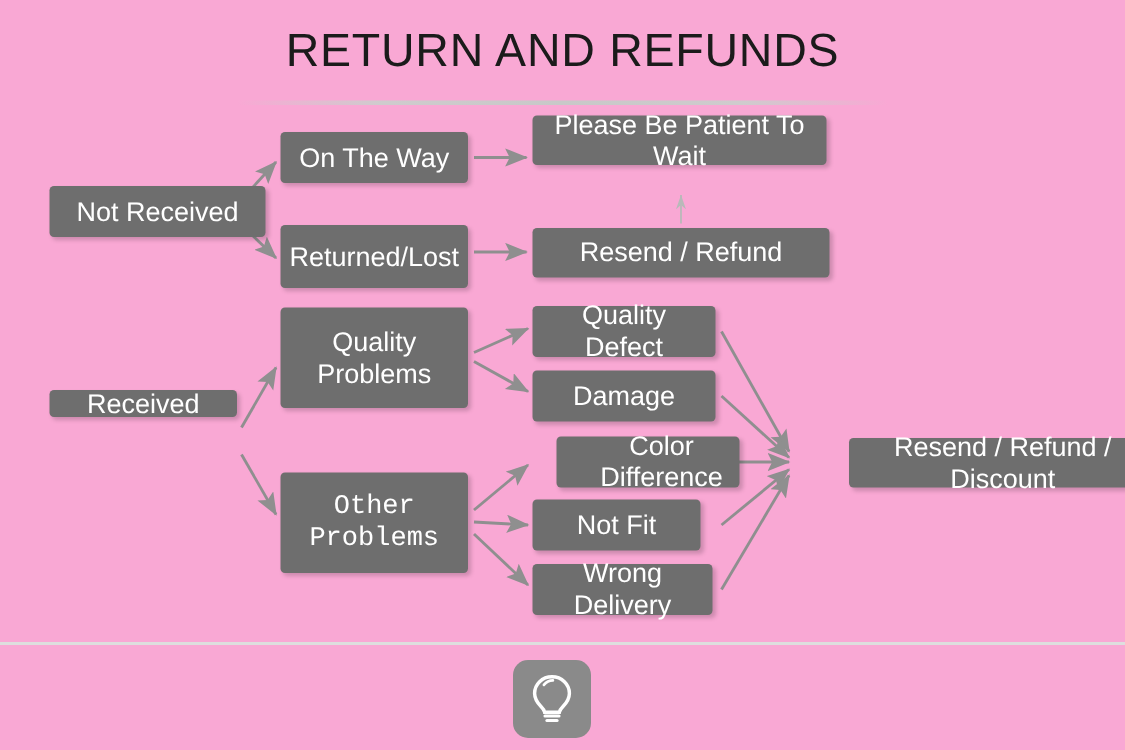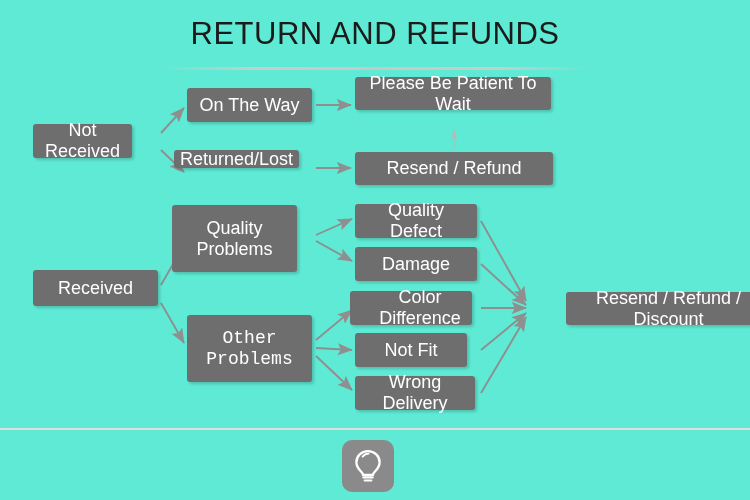--- a/index.html
+++ b/index.html
@@ -8,21 +8,21 @@
     background: #ffffff;
   }
   body {
     font-family: "Liberation Sans", sans-serif;
     -webkit-font-smoothing: antialiased;
   }
   #page {
     position: relative;
     width: 750px;
     height: 500px;
-    background: #5eead4;
+    background: #f9a8d4;
     overflow: hidden;
   }
 
   
   #title {
     position: absolute;
     left: 0;
     top: 16px;
     width: 750px;
     text-align: center;
@@ -151,33 +151,33 @@
       <path d="M481,221 L526,301"></path>
       <path d="M481,264 L526,305"></path>
       <path d="M481,308 L526,308"></path>
       <path d="M481,350 L526,313"></path>
       <path d="M481,393 L526,317"></path>
     </g>
 
     <path d="M454,149 L454,130" stroke="#b9b9b9" stroke-width="1.2" fill="none" marker-end="url(#ah-thin)"></path>
   </svg>
 
-  <div class="node" style="left:33px;  top:124px; width:99px; height:34px;">Not Received</div>
+  <div class="node" style="left:33px;  top:124px; width:144px; height:34px;">Not Received</div>
   <div class="node" style="left:187px; top:88px;  width:125px; height:34px;">On The Way</div>
-  <div class="node" style="left:174px; top:150px; width:125px; height:18px;">Returned/Lost</div>
+  <div class="node" style="left:187px; top:150px; width:125px; height:42px;">Returned/Lost</div>
   <div class="node" style="left:355px; top:77px;  width:196px; height:33px;">Please Be Patient To Wait</div>
   <div class="node" style="left:355px; top:152px; width:198px; height:33px;">Resend / Refund</div>
 
-  <div class="node" style="left:33px;  top:270px; width:125px; height:36px;">Received</div>
-  <div class="node" style="left:172px; top:205px; width:125px; height:67px;">Quality Problems</div>
+  <div class="node" style="left:33px;  top:260px; width:125px; height:18px;">Received</div>
+  <div class="node" style="left:187px; top:205px; width:125px; height:67px;">Quality Problems</div>
   <div class="node" style="left:187px; top:315px; width:125px; height:67px;font-family:Liberation Mono, monospace;">Other Problems</div>
 
   <div class="node" style="left:355px; top:204px; width:122px; height:34px;">Quality Defect</div>
   <div class="node" style="left:355px; top:247px; width:122px; height:34px;">Damage</div>
-  <div class="node" style="left:350px; top:291px; width:122px; height:34px;padding-left:24px;">Color Difference</div>
+  <div class="node" style="left:371px; top:291px; width:122px; height:34px;padding-left:24px;">Color Difference</div>
   <div class="node" style="left:355px; top:333px; width:112px; height:34px;">Not Fit</div>
   <div class="node" style="left:355px; top:376px; width:120px; height:34px;">Wrong Delivery</div>
 
   <div class="node" style="left:530px; top:292px; width:205px; height:33px;margin-left:36px;">Resend / Refund / Discount</div>
 
   <div id="footer-rule"></div>
   <div id="footer">
     <div id="bulb-badge">
       <svg width="34" height="36" viewBox="0 0 34 36" xmlns="http://www.w3.org/2000/svg">
         <path d="M17 3.2 C10.4 3.2 5.4 8.2 5.4 14.2 C5.4 18.3 7.6 21.0 9.8 23.2

